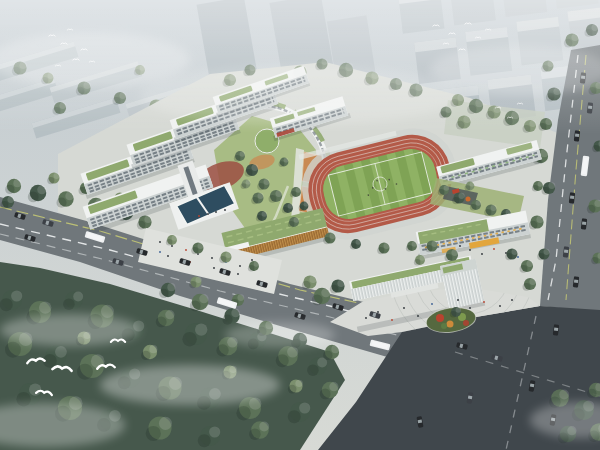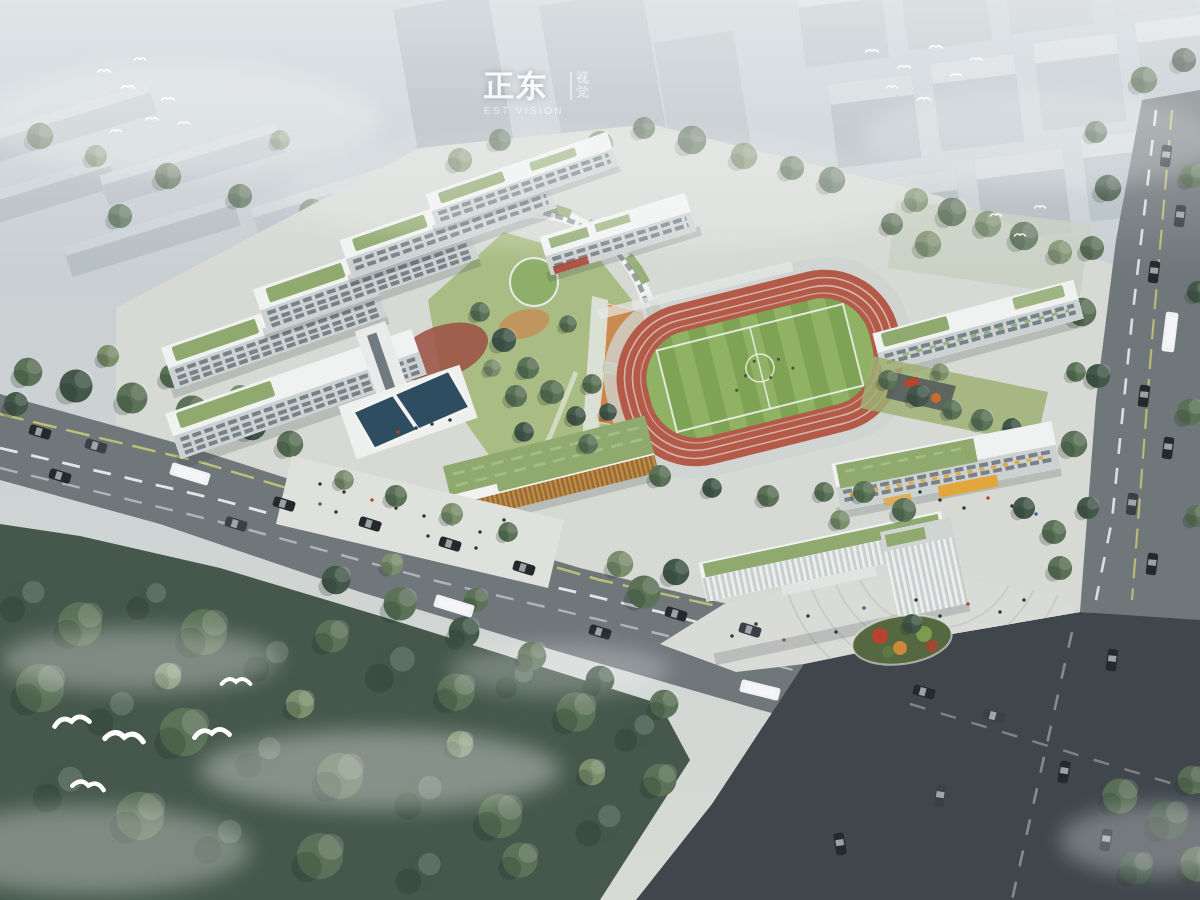--- a/index.html
+++ b/index.html
@@ -691,23 +691,13 @@
     <ellipse class="mist" cx="45" cy="425" rx="80" ry="22" opacity=".30"></ellipse>
     <ellipse class="mist" cx="280" cy="335" rx="55" ry="13" opacity=".25"></ellipse>
     <ellipse class="mist" cx="580" cy="420" rx="50" ry="18" opacity=".28"></ellipse>
     <ellipse class="mist" cx="520" cy="70" rx="90" ry="25" opacity=".22"></ellipse>
     <ellipse class="mist" cx="90" cy="60" rx="100" ry="28" opacity=".25"></ellipse>
     <ellipse class="mist" cx="300" cy="95" rx="160" ry="30" opacity=".16"></ellipse>
   </g>
   <rect width="600" height="135" fill="url(#fadeTop)"></rect>
 </svg>
 
-<div class="watermark">
-  <div class="wm-left">
-    <div class="wm-main">正东</div>
-    <div class="wm-caption">EST VISION</div>
-  </div>
-  <div class="wm-side">
-    <span>视</span>
-    <span>觉</span>
-  </div>
 </div>
-</div>
 
 </body></html>

